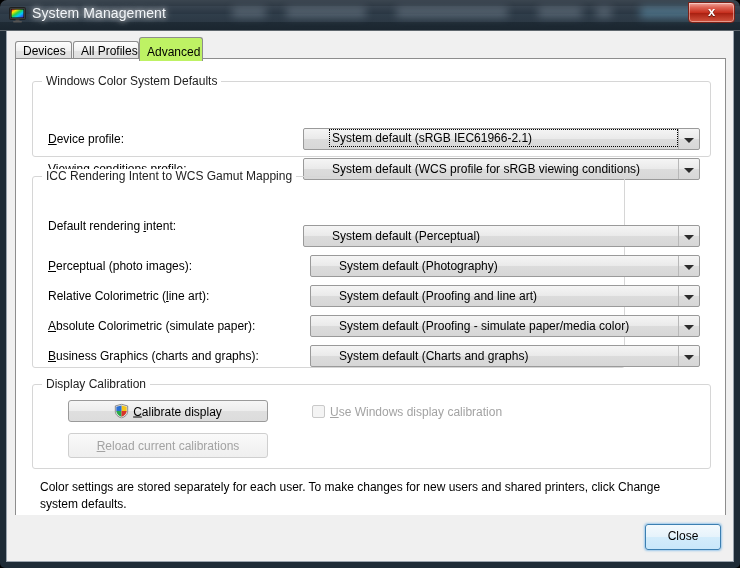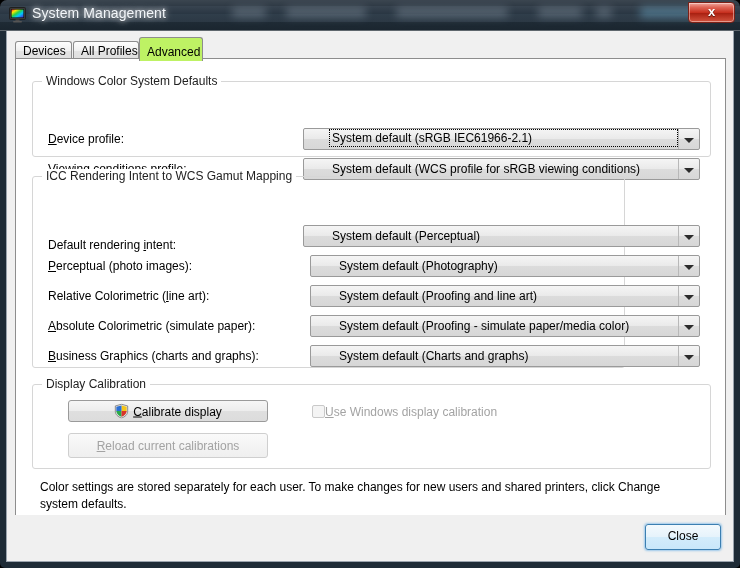--- a/index.html
+++ b/index.html
@@ -239,21 +239,21 @@
     background: linear-gradient(180deg, #f3f9fd 0%, #e6f3fb 48%, #d3ecfb 50%, #c9e7fa 100%);
     box-shadow: 0 0 2px 1px rgba(90,170,230,0.55);
     font-size: 12px; color: #000;
     cursor: pointer;
   }
   #close-dlg-btn span {
     position:absolute; left:0; right:0; top:4px; text-align:center;
   }
 
   
-  .checkbox-row { position: absolute; display: flex; align-items: flex-start; }
+  .checkbox-row { position: absolute; display: flex; align-items: flex-start; gap: 5px; }
   .chk {
     width: 13px; height: 13px; box-sizing: border-box;
     border: 1px solid #c9c9c9;
     background: #f4f4f4;
     border-radius: 2px;
     flex: 0 0 13px;
   }
   .chk-label { font-size: 12px; color: #a3a3a3; white-space: nowrap; }
   .chk-label u { text-decoration: underline; }
 
@@ -353,21 +353,21 @@
           <div class="combo-text">System default (WCS profile for sRGB viewing conditions)</div>
           <div class="arrow-box">
             <span class="arrow"></span>
           </div>
         </div>
 
         <div class="groupbox" style="left:16px; top:117px; width:593px; height:192px;">
           <div class="group-title">ICC Rendering Intent to WCS Gamut Mapping</div>
         </div>
 
-        <div class="field-label" style="left:32px; top:179px;">
+        <div class="field-label" style="left:32px; top:160px;">
           <span>Default rendering </span><u>i</u><span>ntent:</span>
         </div>
         <div class="combo" style="left:287px; top:166px; width:397px;">
           <div class="combo-text">System default (Perceptual)</div>
           <div class="arrow-box">
             <span class="arrow"></span>
           </div>
         </div>
 
         <div class="field-label" style="left:32px; top:200px;">

